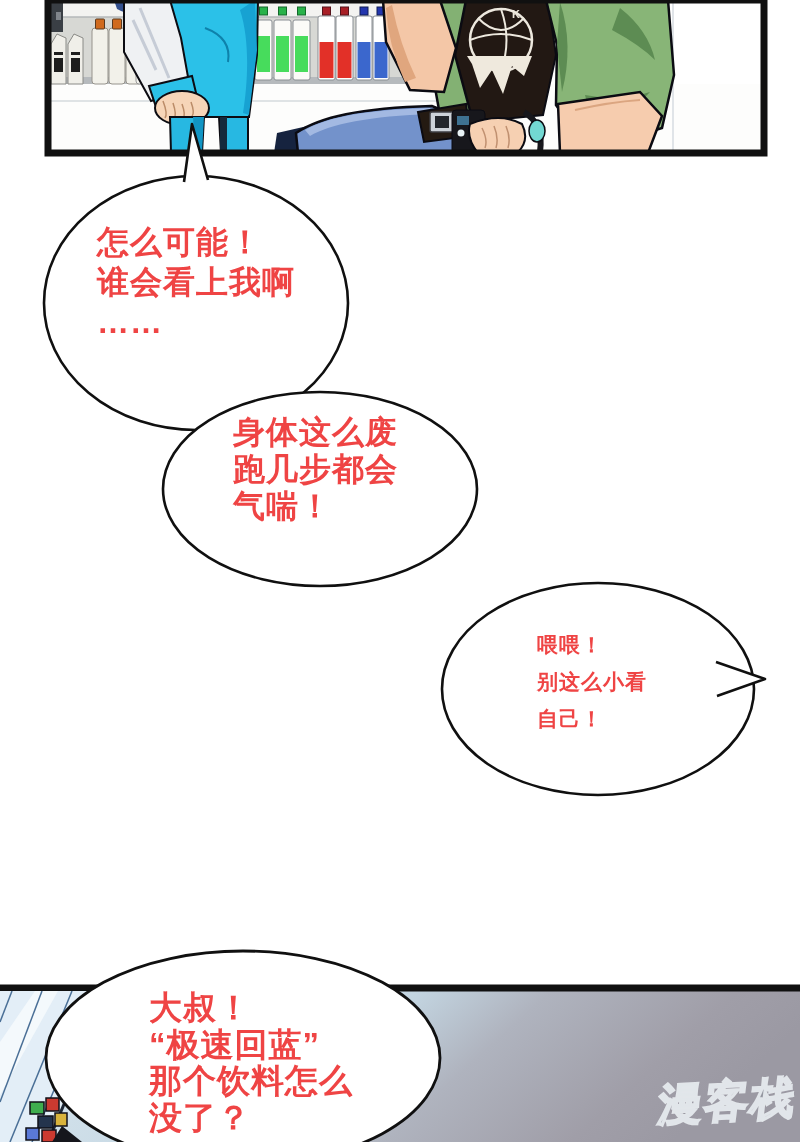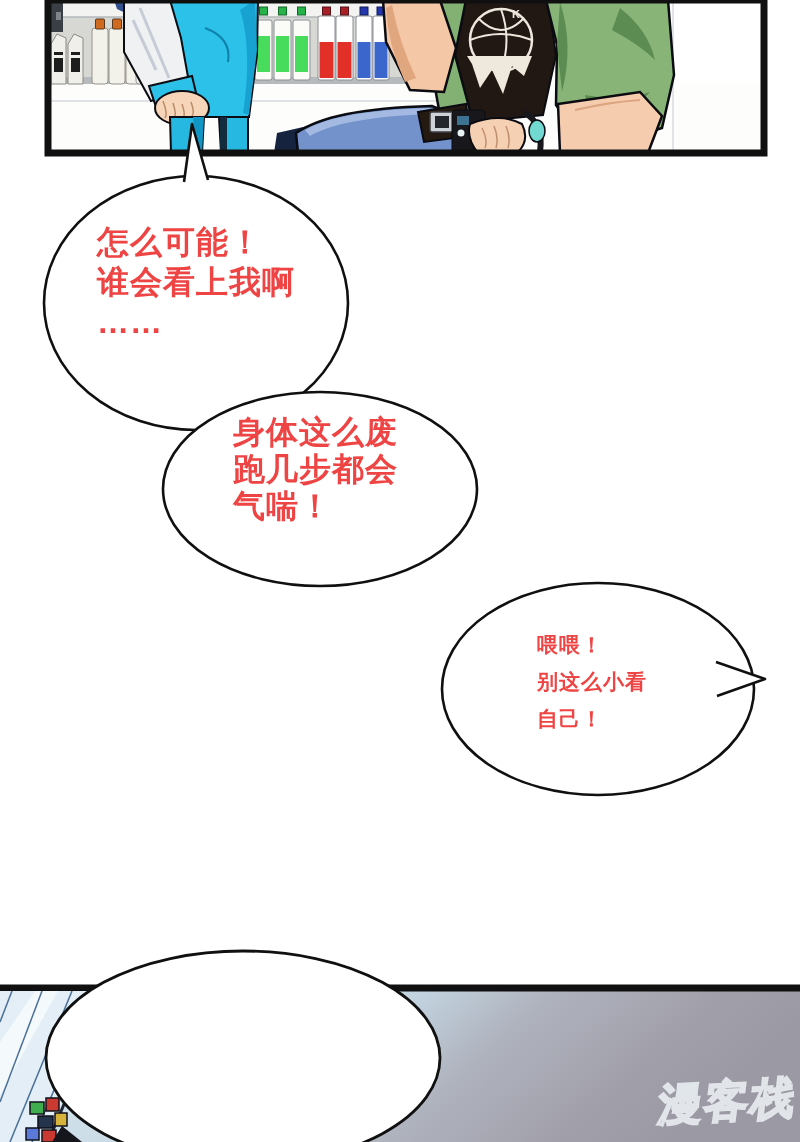--- a/index.html
+++ b/index.html
@@ -222,16 +222,20 @@
 
 <div class="bubble-text bt1">怎么可能！
 谁会看上我啊
 ……</div>
 <div class="bubble-text bt2">身体这么废
 跑几步都会
 气喘！</div>
 <div class="bubble-text bt3">喂喂！
 别这么小看
 自己！</div>
+<div class="bubble-text bt4">大叔！
+“极速回蓝”
+那个饮料怎么
+没了？</div>
 
 <div class="watermark">漫客栈</div>
 
 </div>
 
 </body></html>

